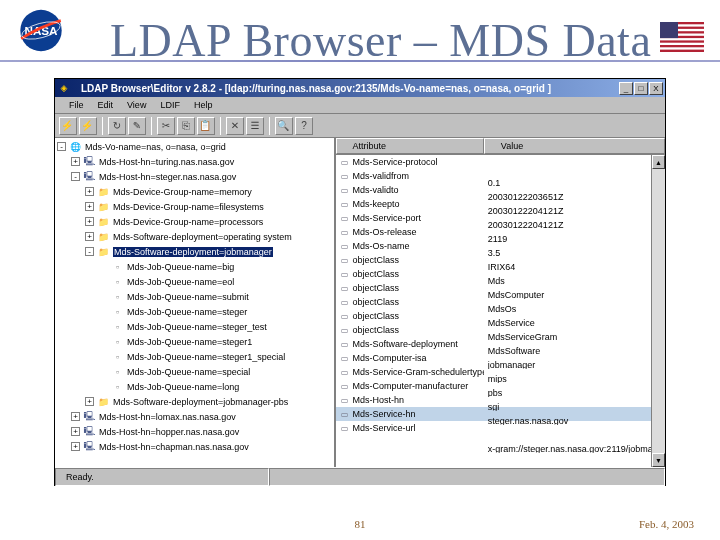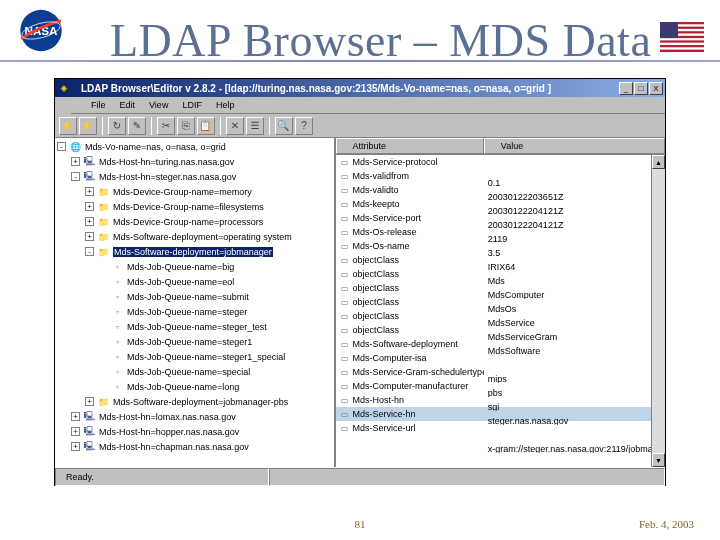--- a/index.html
+++ b/index.html
@@ -8,21 +8,21 @@
   .logo-nasa { position: absolute; left: 14px; top: 8px; width: 54px; height: 45px; }
   .logo-flag { position: absolute; right: 16px; top: 22px; width: 44px; height: 30px; }
   .title { position: absolute; left: 110px; top: 14px; font-size: 46px; color: #5c6f94; font-family: "Times New Roman", serif; letter-spacing: 0.5px; }
   .underline { position: absolute; left: 0; top: 60px; width: 720px; height: 2px; background: linear-gradient(to right, #a0a4d0 0%, #7f86c0 50%, #a0a4d0 100%); }
   .app { position: absolute; left: 54px; top: 78px; width: 612px; height: 408px; border: 1px solid #000; background: #c0c0c0; display: flex; flex-direction: column; font-size: 9px; font-family: "MS Sans Serif", Tahoma, sans-serif; }
   .titlebar { height: 18px; background: linear-gradient(to right, #0a246a, #8caee6); color: #fff; display: flex; align-items: center; padding: 0 2px; }
   .titlebar-icon { width: 14px; height: 14px; margin-right: 3px; display:flex;align-items:center;justify-content:center;font-size:9px;color:#ffcc00; }
   .titlebar-text { flex: 1; font-weight: bold; font-size: 10px; white-space: nowrap; overflow: hidden; padding-left: 7px; }
   .titlebar-btns { display: flex; gap: 1px; }
   .titlebar-btn { width: 14px; height: 13px; background: #c0c0c0; border: 1px solid #fff; border-right-color:#404040; border-bottom-color:#404040; font-size: 8px; display:flex;align-items:center;justify-content:center;color:#000;}
-  .menubar { height: 17px; background: #c0c0c0; display: flex; align-items: center; padding: 0 14px; gap: 2px; border-bottom: 1px solid #808080; margin-left: 16px; }
+  .menubar { height: 17px; background: #c0c0c0; display: flex; align-items: center; padding: 0 8px; gap: 2px; border-bottom: 1px solid #808080; }
   .menu-item { padding: 1px 6px; cursor: default; }
   .toolbar { height: 24px; background: #c0c0c0; display: flex; align-items: center; padding: 0 4px; gap: 2px; border-bottom: 1px solid #808080; }
   .tool-btn { width: 18px; height: 18px; border: 1px solid #fff; border-right-color:#808080; border-bottom-color:#808080; background:#c0c0c0; display:flex;align-items:center;justify-content:center; font-size:10px; color:#404040;}
   .tool-sep { width:1px; height:18px; background:#808080; margin:0 3px; border-right:1px solid #fff;}
   .panes { flex: 1; display: flex; background: #fff; min-height: 0; }
   .tree-pane { width: 46%; overflow: auto; border-right: 2px solid #808080; background:#fff; padding: 1px 0; }
   .list-pane { width: 54%; overflow: auto; background:#fff; position:relative;}
   .tree-row { display: flex; align-items: center; height: 15px; white-space: nowrap; padding-left: 2px; }
   .exp { width: 9px; height: 9px; border: 1px solid #808080; background:#fff; font-size:8px; line-height:7px; text-align:center; margin-right:3px; color:#000; flex-shrink:0;}
   .exp-space { width: 9px; margin-right:3px; flex-shrink:0;}
@@ -337,20 +337,21 @@
                 <span class="row-ico">▭</span>
                 <span>objectClass</span>
               </div>
               <div class="c2">MdsSoftware</div>
             </div>
             <div class="list-row">
               <div class="c1">
                 <span class="row-ico">▭</span>
                 <span>Mds-Software-deployment</span>
               </div>
+              <div class="c2">jobmanager</div>
             </div>
             <div class="list-row">
               <div class="c1">
                 <span class="row-ico">▭</span>
                 <span>Mds-Computer-isa</span>
               </div>
               <div class="c2">mips</div>
             </div>
             <div class="list-row">
               <div class="c1">

